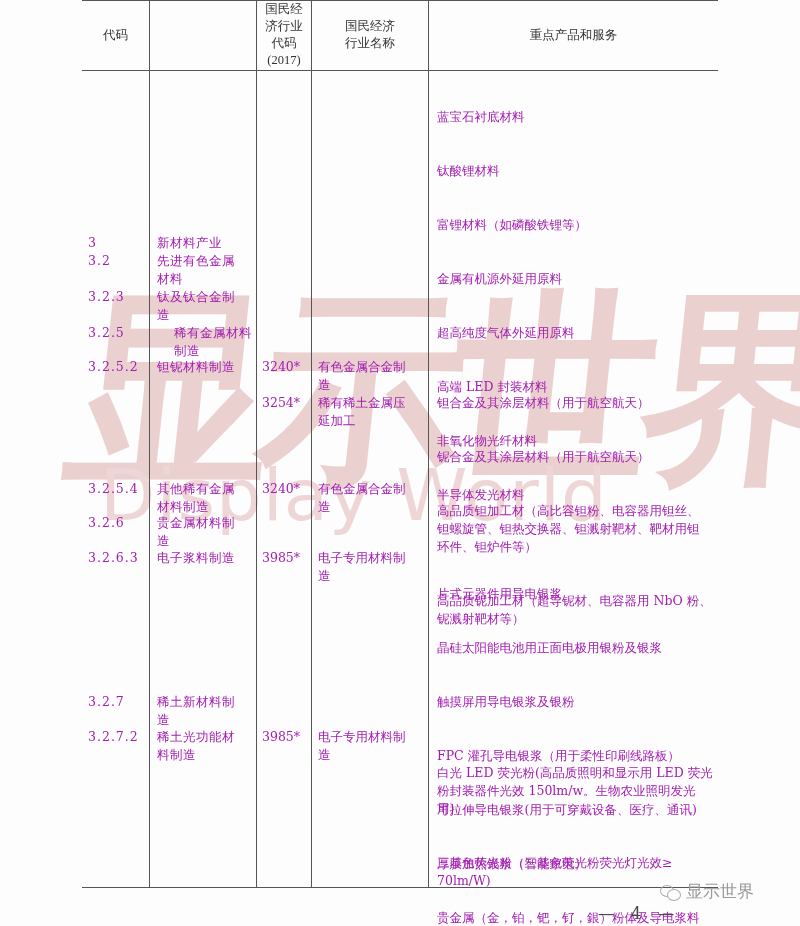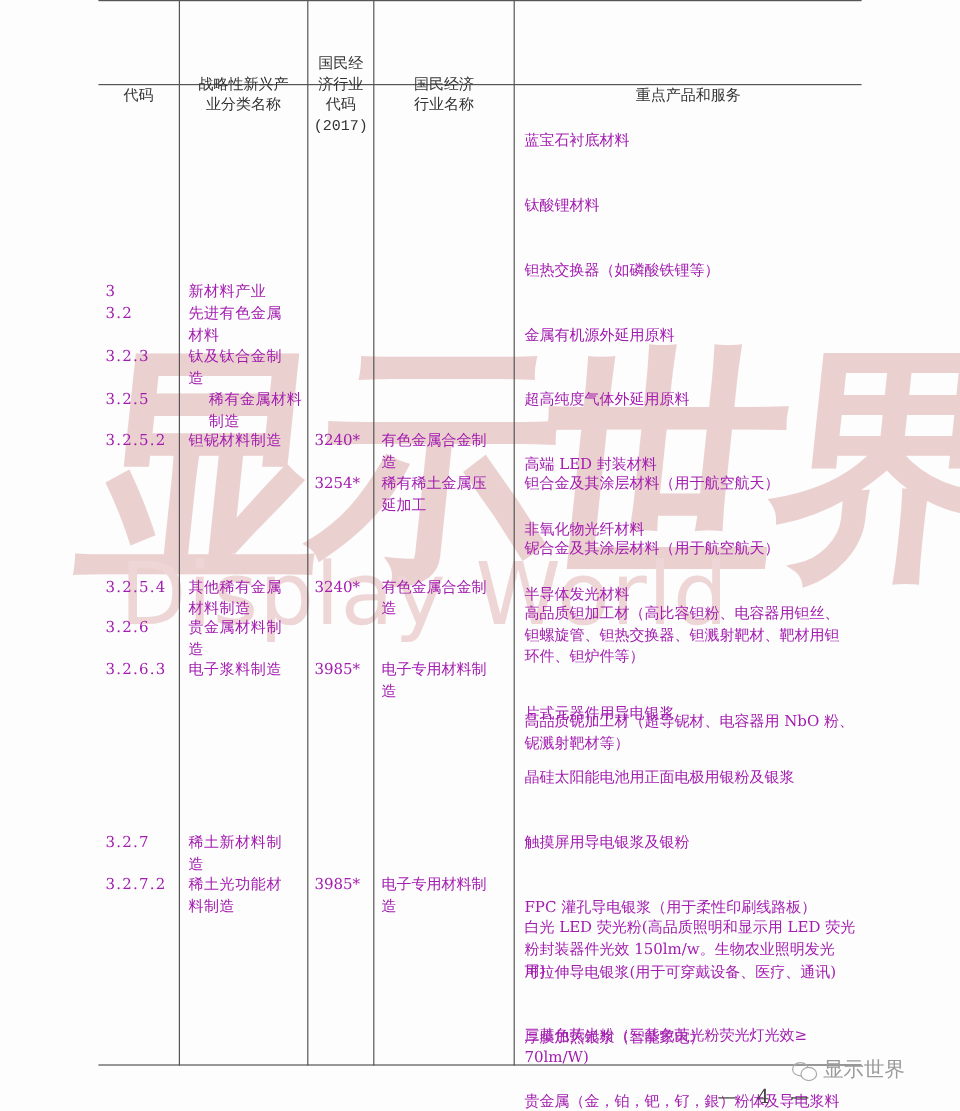--- a/index.html
+++ b/index.html
@@ -18,21 +18,21 @@
   }
   .wm-en {
     position: absolute; left: 100px; top: 440px; width: 620px;
     font-family: "DejaVu Sans", sans-serif; font-size: 72px; color: #efd6d6;
     line-height: 110px; white-space: nowrap; letter-spacing: 1px;
   }
   .hline { position: absolute; left: 82px; width: 636px; height: 1px; background: #555; }
   .vline { position: absolute; width: 1px; background: #555; }
   .hdr {
     position: absolute; top: 0; height: 70px; display: flex; align-items: center; justify-content: center;
-    text-align: center; font-family: Liberation Mono, monospace; font-size: 12.5px; line-height: 17px; color: #333; margin-top: 45px;
+    text-align: center; font-family: Liberation Serif, serif; font-size: 12.5px; line-height: 17px; color: #333;
   }
   .cell {
     position: absolute; font-size: 12.5px; line-height: 18px; color: #a21caf; white-space: pre;
   }
   .col1 { left: 88px; width: 60px; letter-spacing: 1px; }
   .col2 { left: 157px; width: 95px; letter-spacing: 0.5px; }
   .col3 { left: 262px; width: 48px; }
   .col4 { left: 318px; width: 106px; }
   .col5 { left: 437px; width: 285px; }
   .footer-logo {
@@ -62,42 +62,38 @@
   <div class="hline" style="top:70px;"></div>
   <div class="hline" style="top:887px;"></div>
   <div class="vline" style="left:149px; top:0; height:888px;"></div>
   <div class="vline" style="left:256px; top:0; height:888px;"></div>
   <div class="vline" style="left:311px; top:0; height:888px;"></div>
   <div class="vline" style="left:428px; top:0; height:888px;"></div>
 
   <div class="hdr" style="left:82px; width:67px;">
       <span style="white-space:pre">代码</span>
     </div>
-  <div class="hdr" style="left:150px; width:106px;">
-      <span style="white-space:pre">战略性新兴产
-业分类名称</span>
-    </div>
   <div class="hdr" style="left:257px; width:54px;">
       <span style="white-space:pre">国民经
 济行业
 代码
 (2017)</span>
     </div>
   <div class="hdr" style="left:312px; width:116px;">
       <span style="white-space:pre">国民经济
 行业名称</span>
     </div>
   <div class="hdr" style="left:429px; width:289px;">
       <span style="white-space:pre">重点产品和服务</span>
     </div>
 
   <div class="cell col5" style="top:72px;">
     <div>蓝宝石衬底材料</div>
     <div>钛酸锂材料</div>
-    <div>钽热交换器（如磷酸铁锂等）</div>
+    <div>富锂材料（如磷酸铁锂等）</div>
     <div>金属有机源外延用原料</div>
     <div>超高纯度气体外延用原料</div>
     <div>高端 LED 封装材料</div>
     <div>非氧化物光纤材料</div>
     <div>半导体发光材料</div>
   </div>
 
   <div class="cell col1" style="top:234px;">3</div>
   <div class="cell col2" style="top:234px;">新材料产业</div>
 

